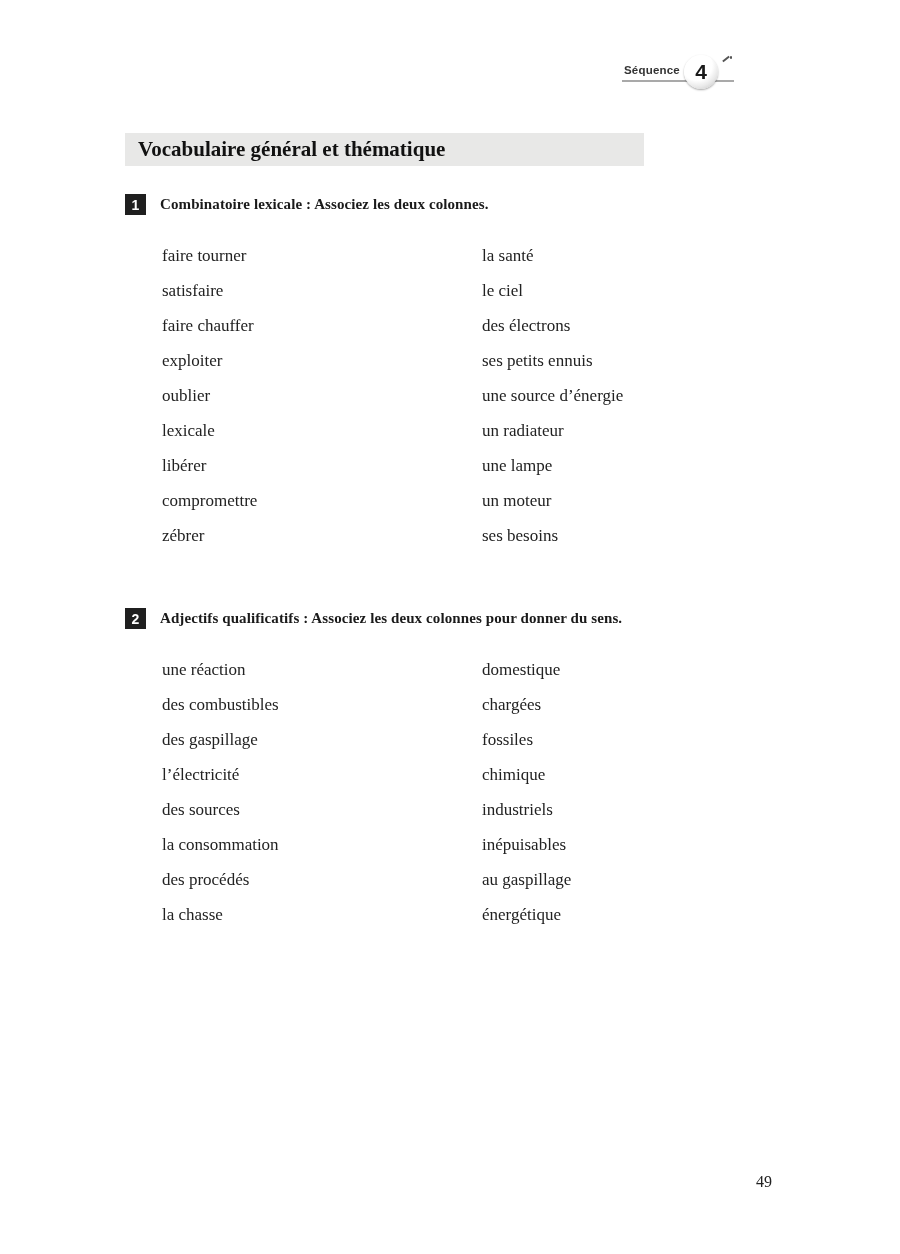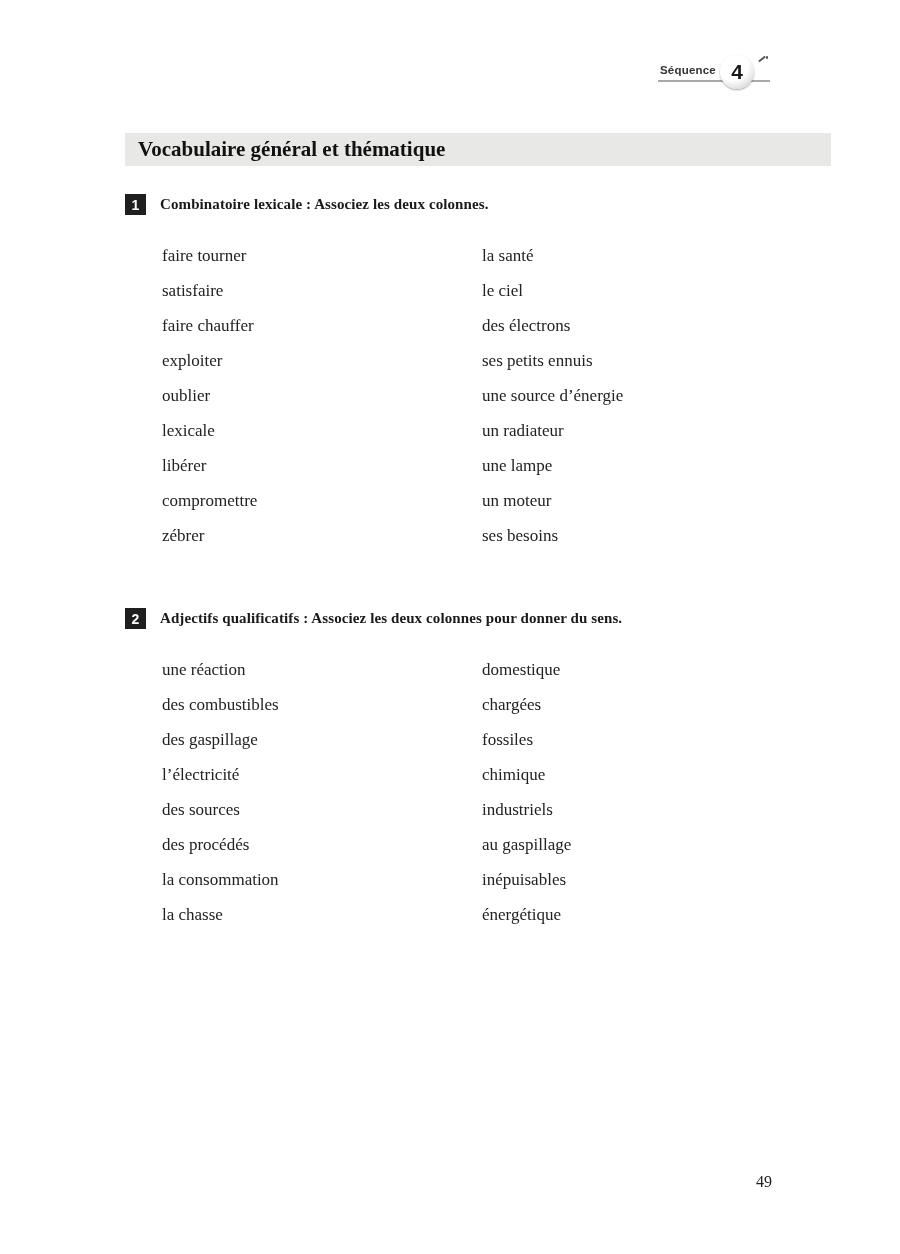--- a/index.html
+++ b/index.html
@@ -7,21 +7,21 @@
   body {
     width: 900px; height: 1254px;
     font-family: "Liberation Serif", serif;
     color: #1c1c1c;
     position: relative;
     overflow: hidden;
   }
   .page { position: relative; width: 900px; height: 1254px; background: #fff; }
 
   
-  .sequence-tab { position: absolute; top: 55px; left: 658px; width: 114px; height: 38px; }
+  .sequence-tab { position: absolute; top: 55px; left: 622px; width: 114px; height: 38px; }
   .seq-label {
     position: absolute; left: 2px; top: 9px;
     font-family: "Liberation Sans", sans-serif;
     font-size: 11.5px; font-weight: bold; color: #333;
     letter-spacing: 0.2px;
   }
   .seq-line { position: absolute; left: 0; top: 25px; width: 112px; height: 2px; background: #a9a9a9; }
   .seq-circle {
     position: absolute; left: 62px; top: 0;
     width: 34px; height: 34px; border-radius: 50%;
@@ -39,21 +39,21 @@
     content: ""; position: absolute; left: 2px; top: 2px;
     width: 8px; height: 2px; background: #555; transform: rotate(-38deg);
   }
   .pen-icon::after {
     content: ""; position: absolute; right: 0; top: 0;
     width: 2.5px; height: 2.5px; border-radius: 50%; background: #555;
   }
 
   
   .header-bar {
-    position: absolute; left: 125px; top: 133px; width: 706px; height: 33px;
+    position: absolute; left: 125px; top: 133px; width: 519px; height: 33px;
     background: #e8e8e7;
     display: flex; align-items: center;
     padding-left: 13px;
   }
   .header-bar h1 {
     font-family: "Liberation Serif", serif;
     font-size: 21px; font-weight: bold; color: #111;
   }
 
   
@@ -171,26 +171,26 @@
         </div>
         <div class="word-row">
           <span>l’électricité</span>
           <span>chimique</span>
         </div>
         <div class="word-row">
           <span>des sources</span>
           <span>industriels</span>
         </div>
         <div class="word-row">
+          <span>la consommation</span>
+          <span>inépuisables</span>
+        </div>
+        <div class="word-row">
           <span>des procédés</span>
           <span>au gaspillage</span>
-        </div>
-        <div class="word-row">
-          <span>la consommation</span>
-          <span>inépuisables</span>
         </div>
         <div class="word-row">
           <span>la chasse</span>
           <span>énergétique</span>
         </div>
       </div>
   </div>
 
   <div class="page-number">49</div>
 

